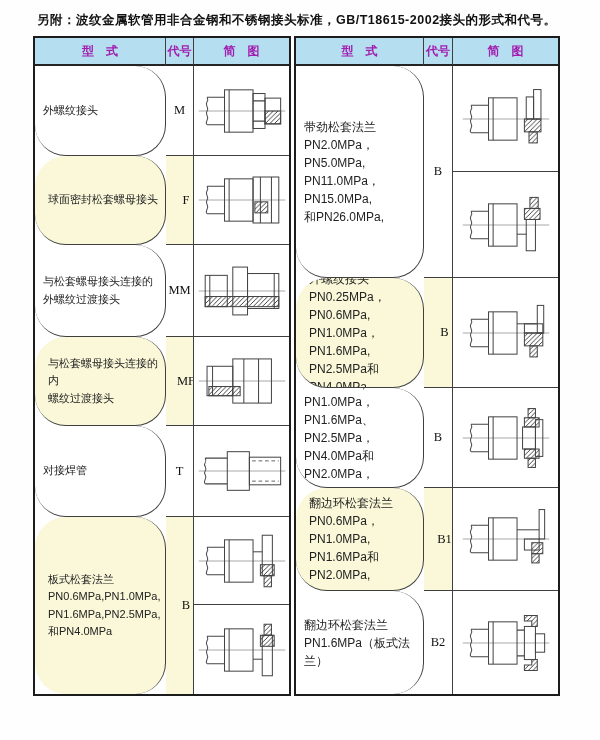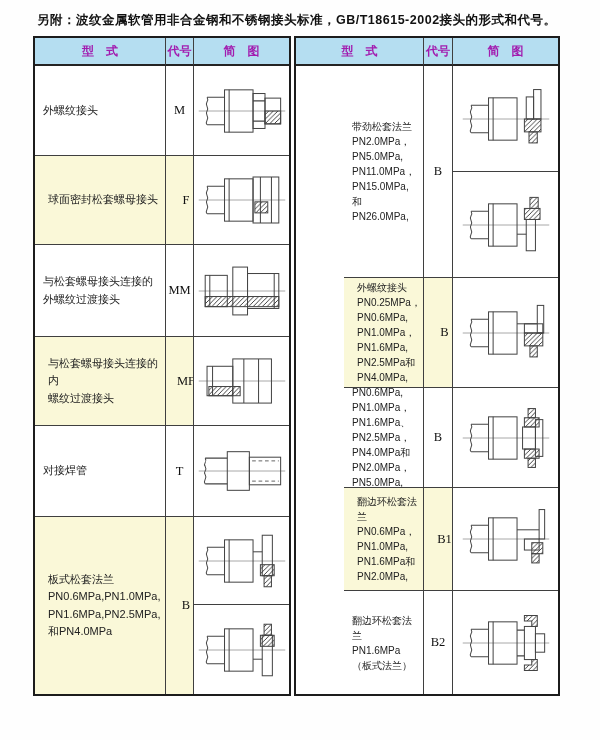--- a/index.html
+++ b/index.html
@@ -7,22 +7,22 @@
   .page { position:relative; width:600px; height:740px; background:#fefefe; overflow:hidden; }
   .title { position:absolute; left:37px; top:12px; font-size:12.5px; font-weight:bold; color:#111; letter-spacing:0.5px; }
   .tables { position:absolute; left:33px; top:36px; display:flex; gap:3px; }
   .grid { display:grid; border:2px solid #1c1c1c; background:#fff; }
   .grid.left  { grid-template-columns:131px 28px 95px;  grid-template-rows:28px 90px 89px 92px 89px 91px 88px 89px; }
   .grid.right { grid-template-columns:128px 29px 105px; grid-template-rows:28px 106px 106px 110px 100px 103px 103px; }
   .cell { border-right:1px solid #3f3f3f; border-bottom:1px solid #3f3f3f; display:flex; align-items:center; overflow:hidden; }
   .nr { border-right:none; }
   .nb { border-bottom:none; }
   .h { background:#b5def1; justify-content:center; font-size:12px; font-weight:bold; color:#a21caf; border-bottom:2px solid #242424; }
-  .t { font-size:11px; color:#222; padding:4px 6px 4px 8px; white-space:pre-line; line-height:1.55; }
-  .right .t { font-size:10px; line-height:1.5;margin-left:48px; }
+  .t { font-size:11px; color:#222; padding:4px 6px 4px 8px; white-space:pre-line; line-height:1.55;border-radius:31px; }
+  .right .t { font-size:12px; line-height:1.5; }
   .c { justify-content:center; font-family:"Liberation Serif", serif; font-size:12.5px; color:#111; }
   .d { justify-content:center; }
   .y { background:#faf8d8;padding-left:13px; }
   .sp2 { grid-row:span 2; }
   svg.diag { width:92px; height:74px; display:block; }
 </style>
 </head>
 <body>
 
 <svg width="0" height="0" style="position:absolute" aria-hidden="true">

